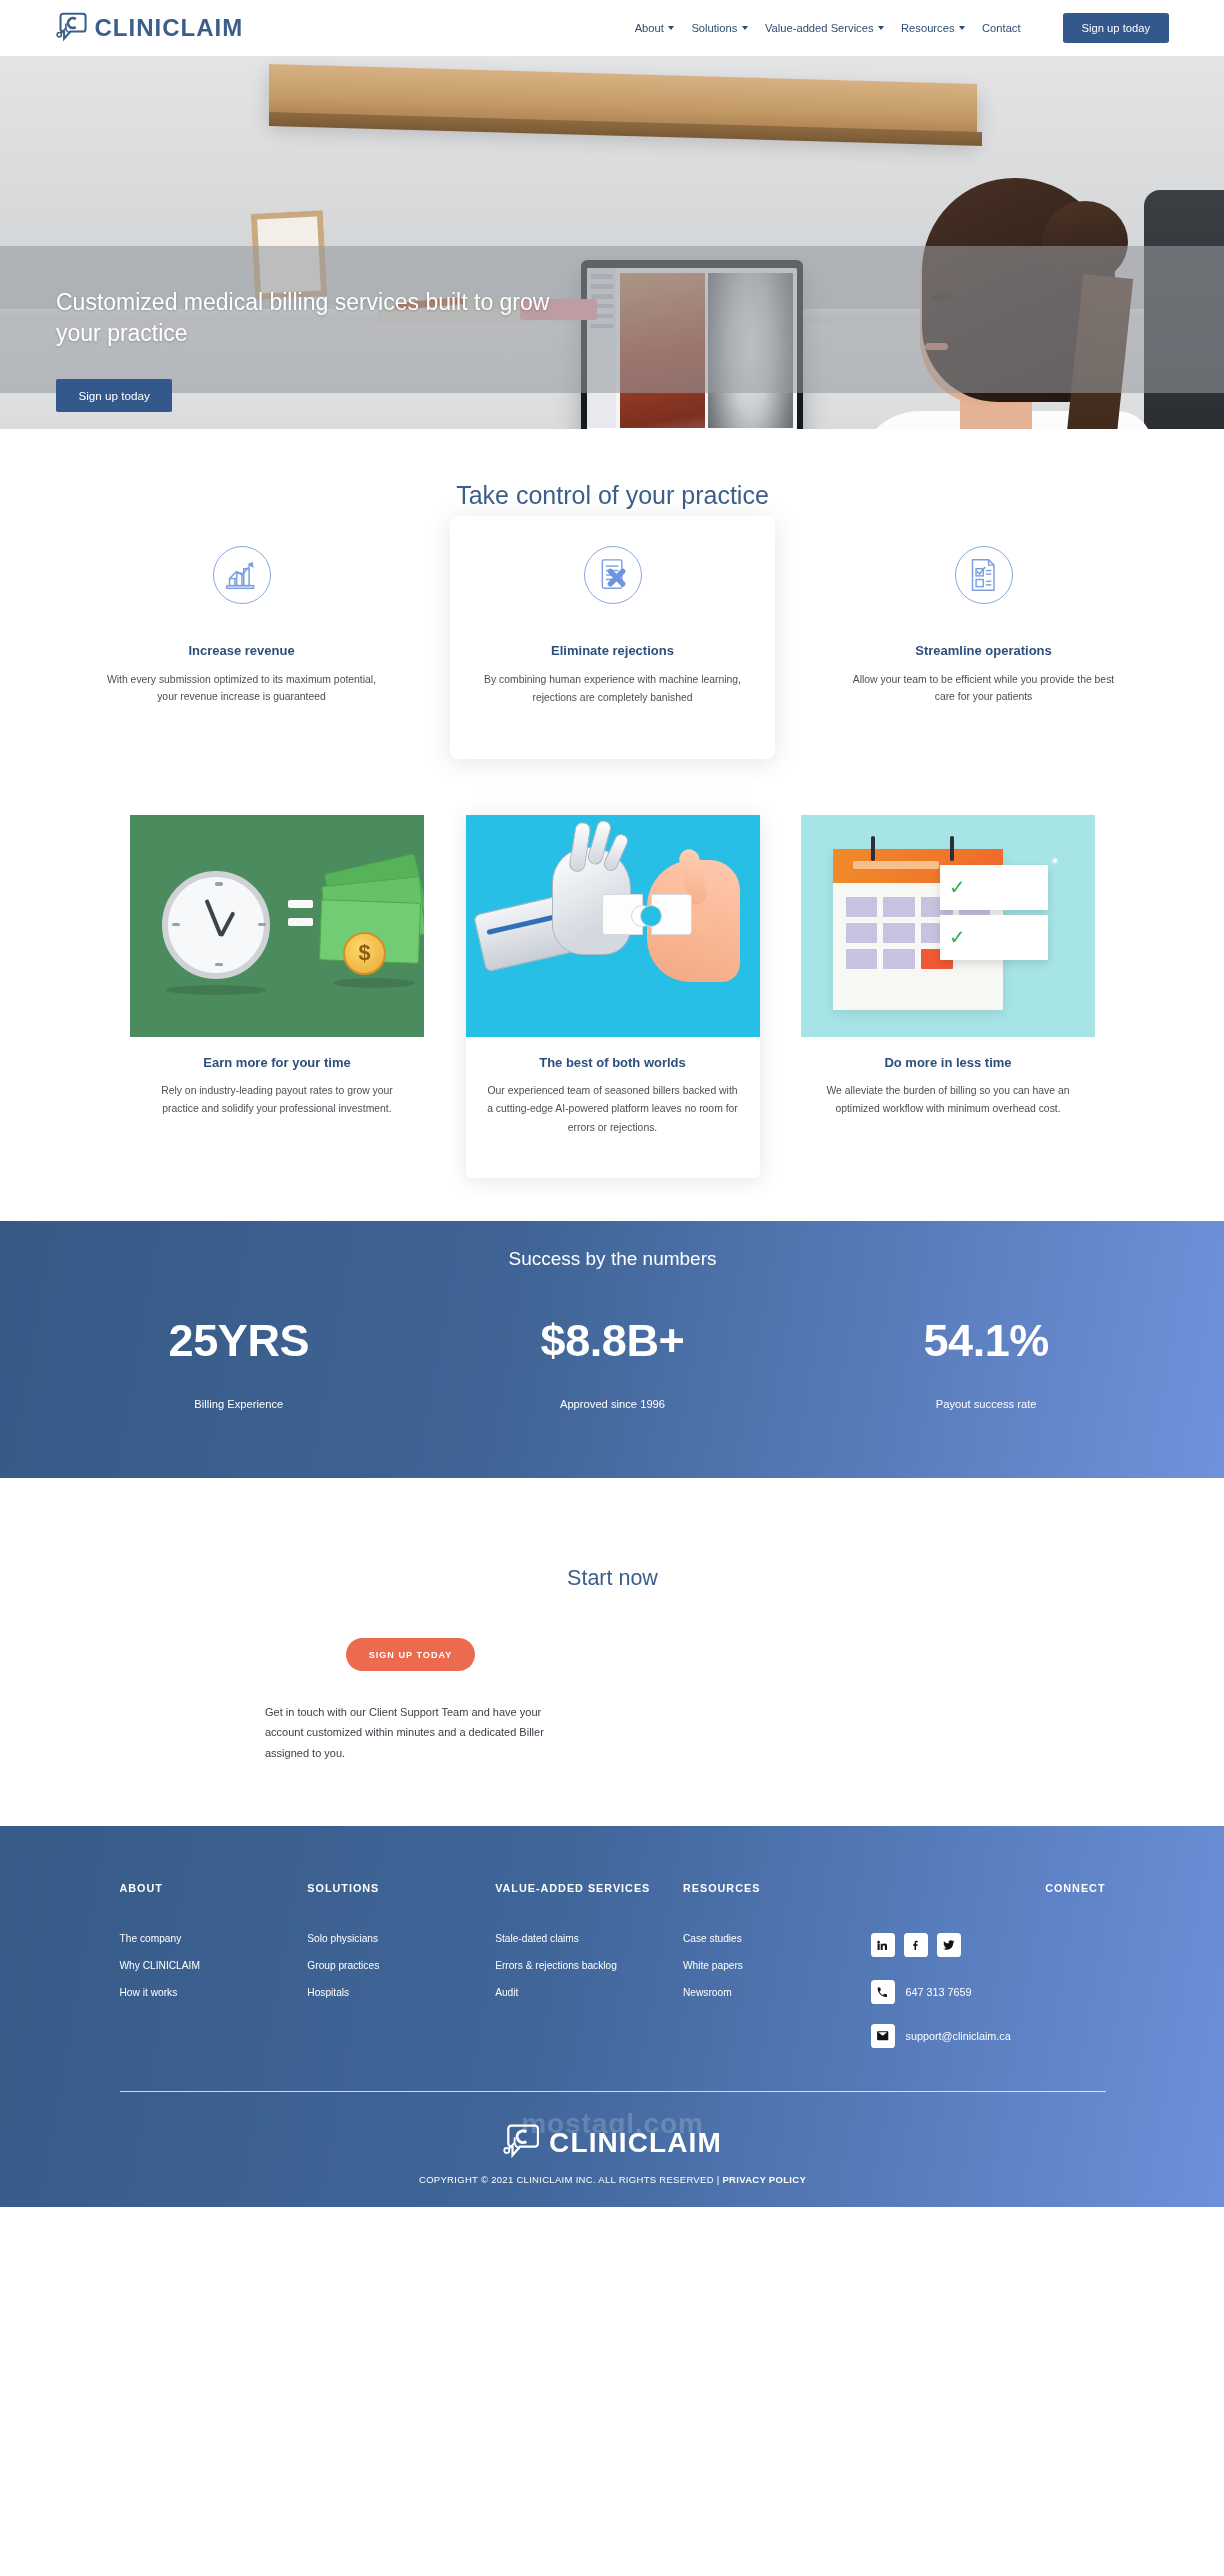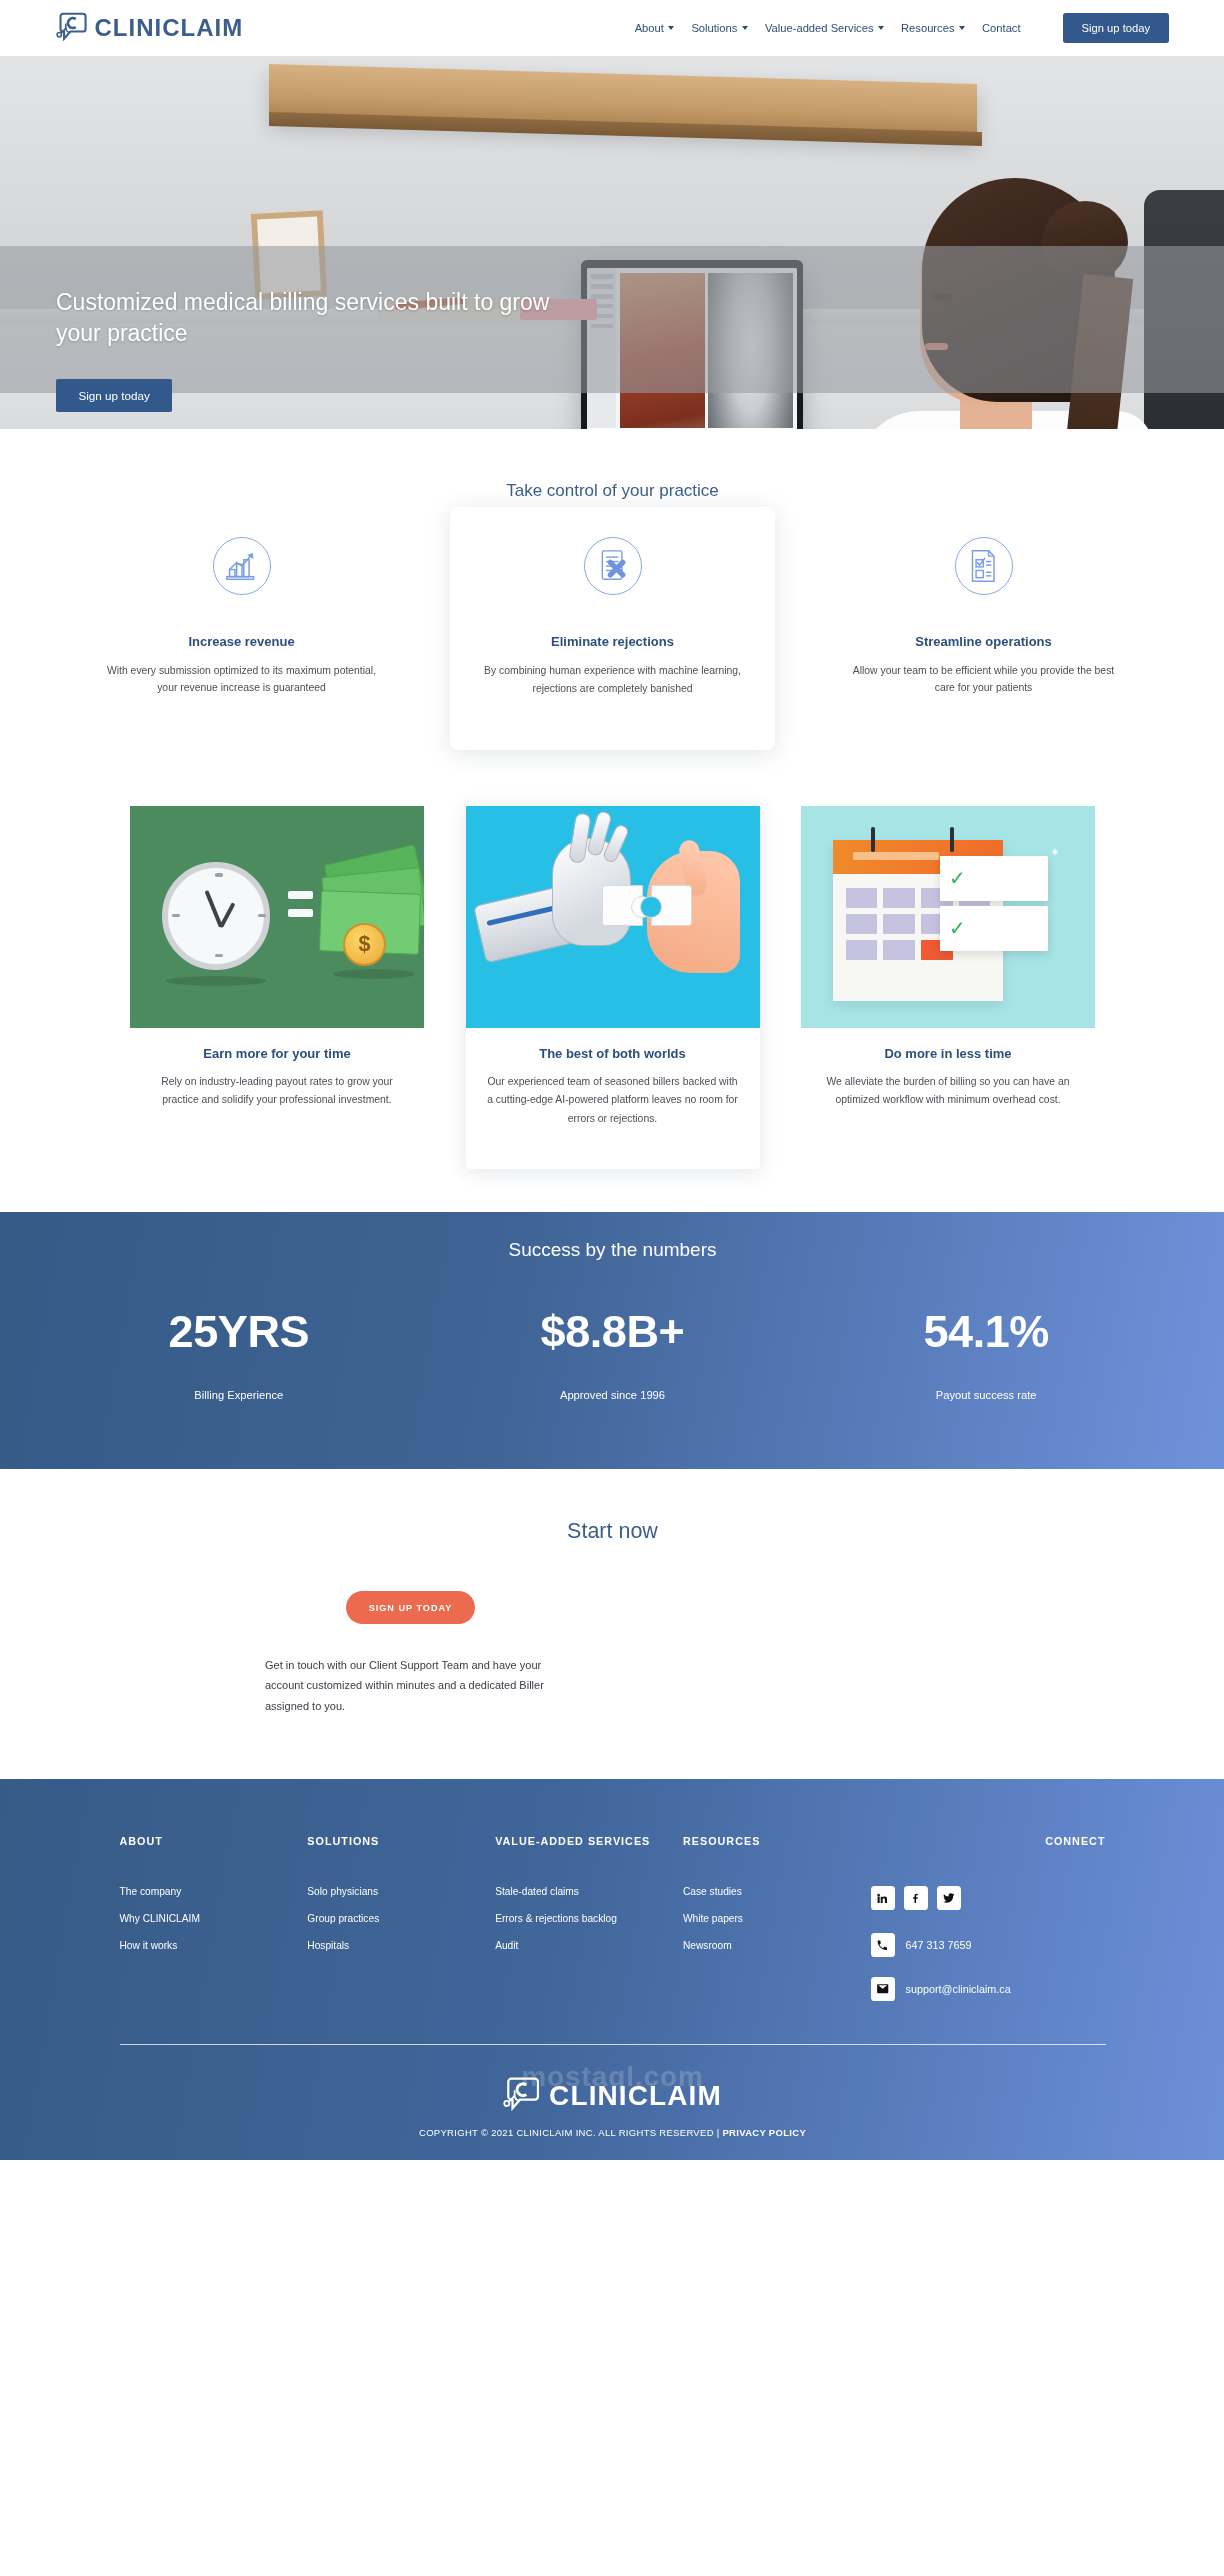--- a/index.html
+++ b/index.html
@@ -184,21 +184,21 @@
     font-family: "Liberation Sans", sans-serif;
   }
 
   
   .features {
     padding: 52px 0 0 0;
     background: #ffffff;
   }
   .section-title {
     text-align: center;
-    font-size: 17px;
+    font-size: 25px;
     color: #3b5f8a;
     font-weight: normal;
   }
   .feat-row {
     margin: 0 auto;
     width: 1067px;
     display: flex;
     justify-content: space-between;
     padding-top: 20px;
     align-items: flex-start;
@@ -334,21 +334,21 @@
   .stats-row {
     display:flex;
     margin: 45px auto 0;
     width: 1121px;
   }
   .stat { flex:1; text-align:center; }
   .stat-num { font-size: 45px; font-weight: bold; letter-spacing: -0.4px; }
   .stat-lbl { font-size: 11.2px; margin-top: 31px; }
 
   
-  .startnow { background:#fff; padding: 50px 0 63px; }
+  .startnow { background:#fff; padding: 50px 0 63px; margin-top: 38px; }
   .sn-title { text-align:center; font-size: 21.5px; color:#3b5f8a; font-weight:normal; }
   .sn-row {
     margin: 47px auto 0;
     width: 807px;
     display: flex;
   }
   .sn-col { width: 403px; position: relative; padding: 0 56px; }
   .sn-col.right { border-left: 0.9px solid #cfd3d8; }
   .sn-btn {
     background: #ec6b4e;

